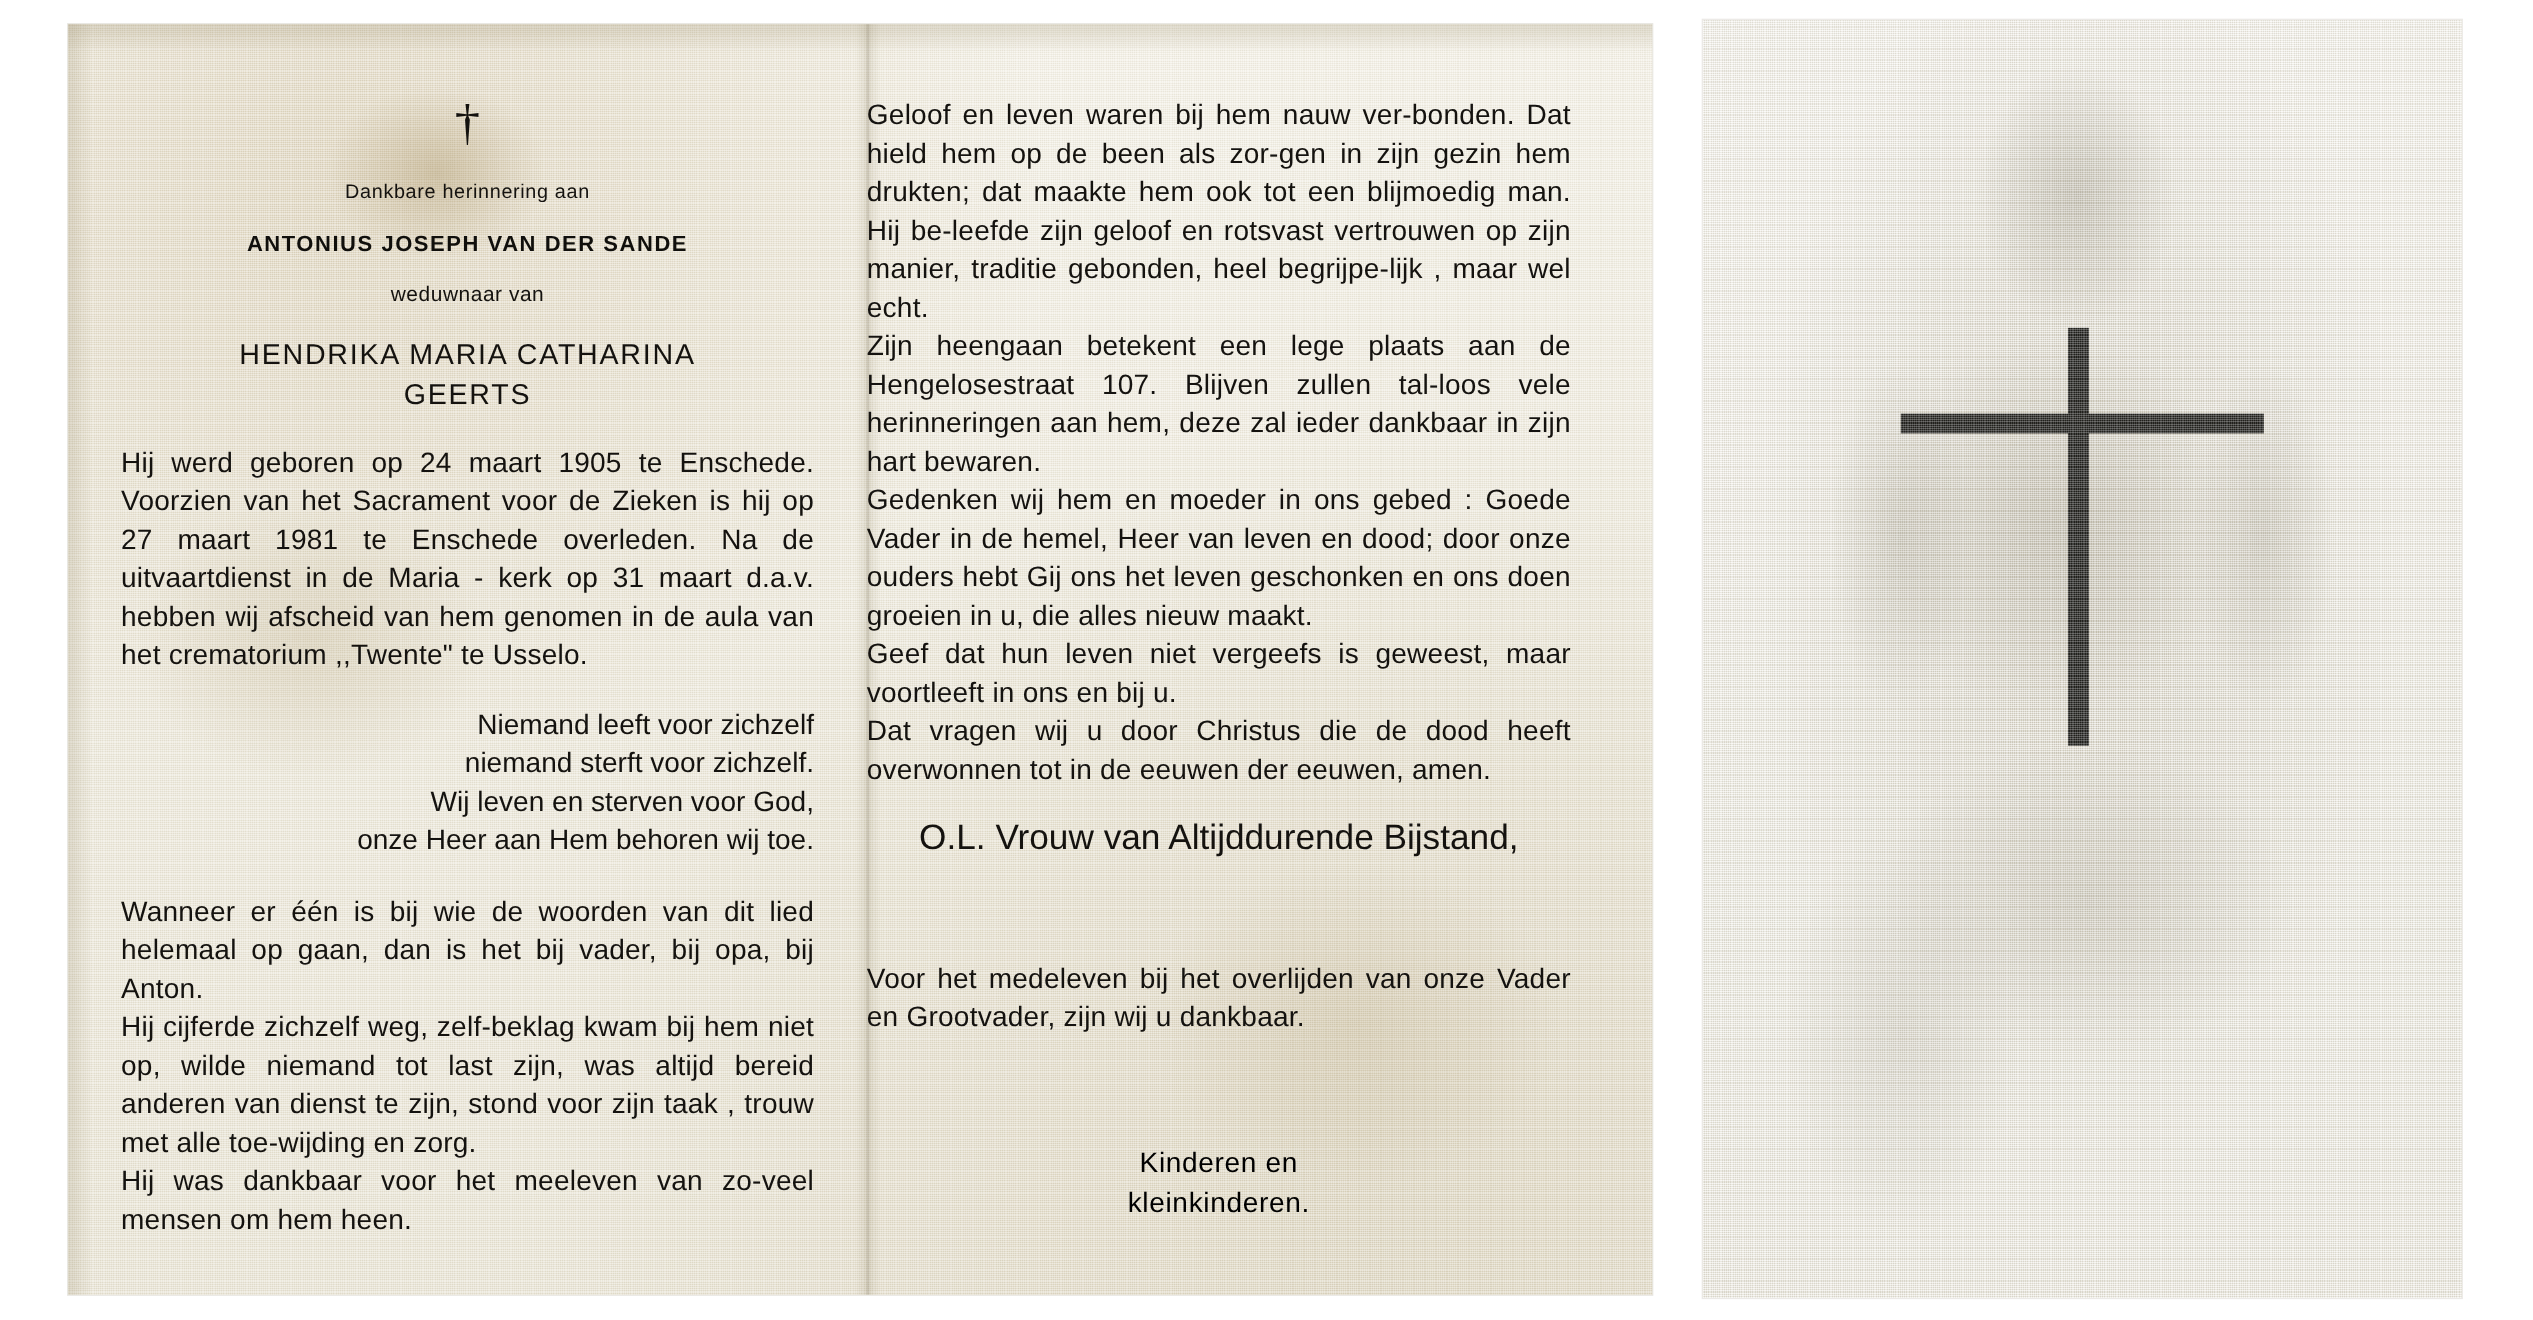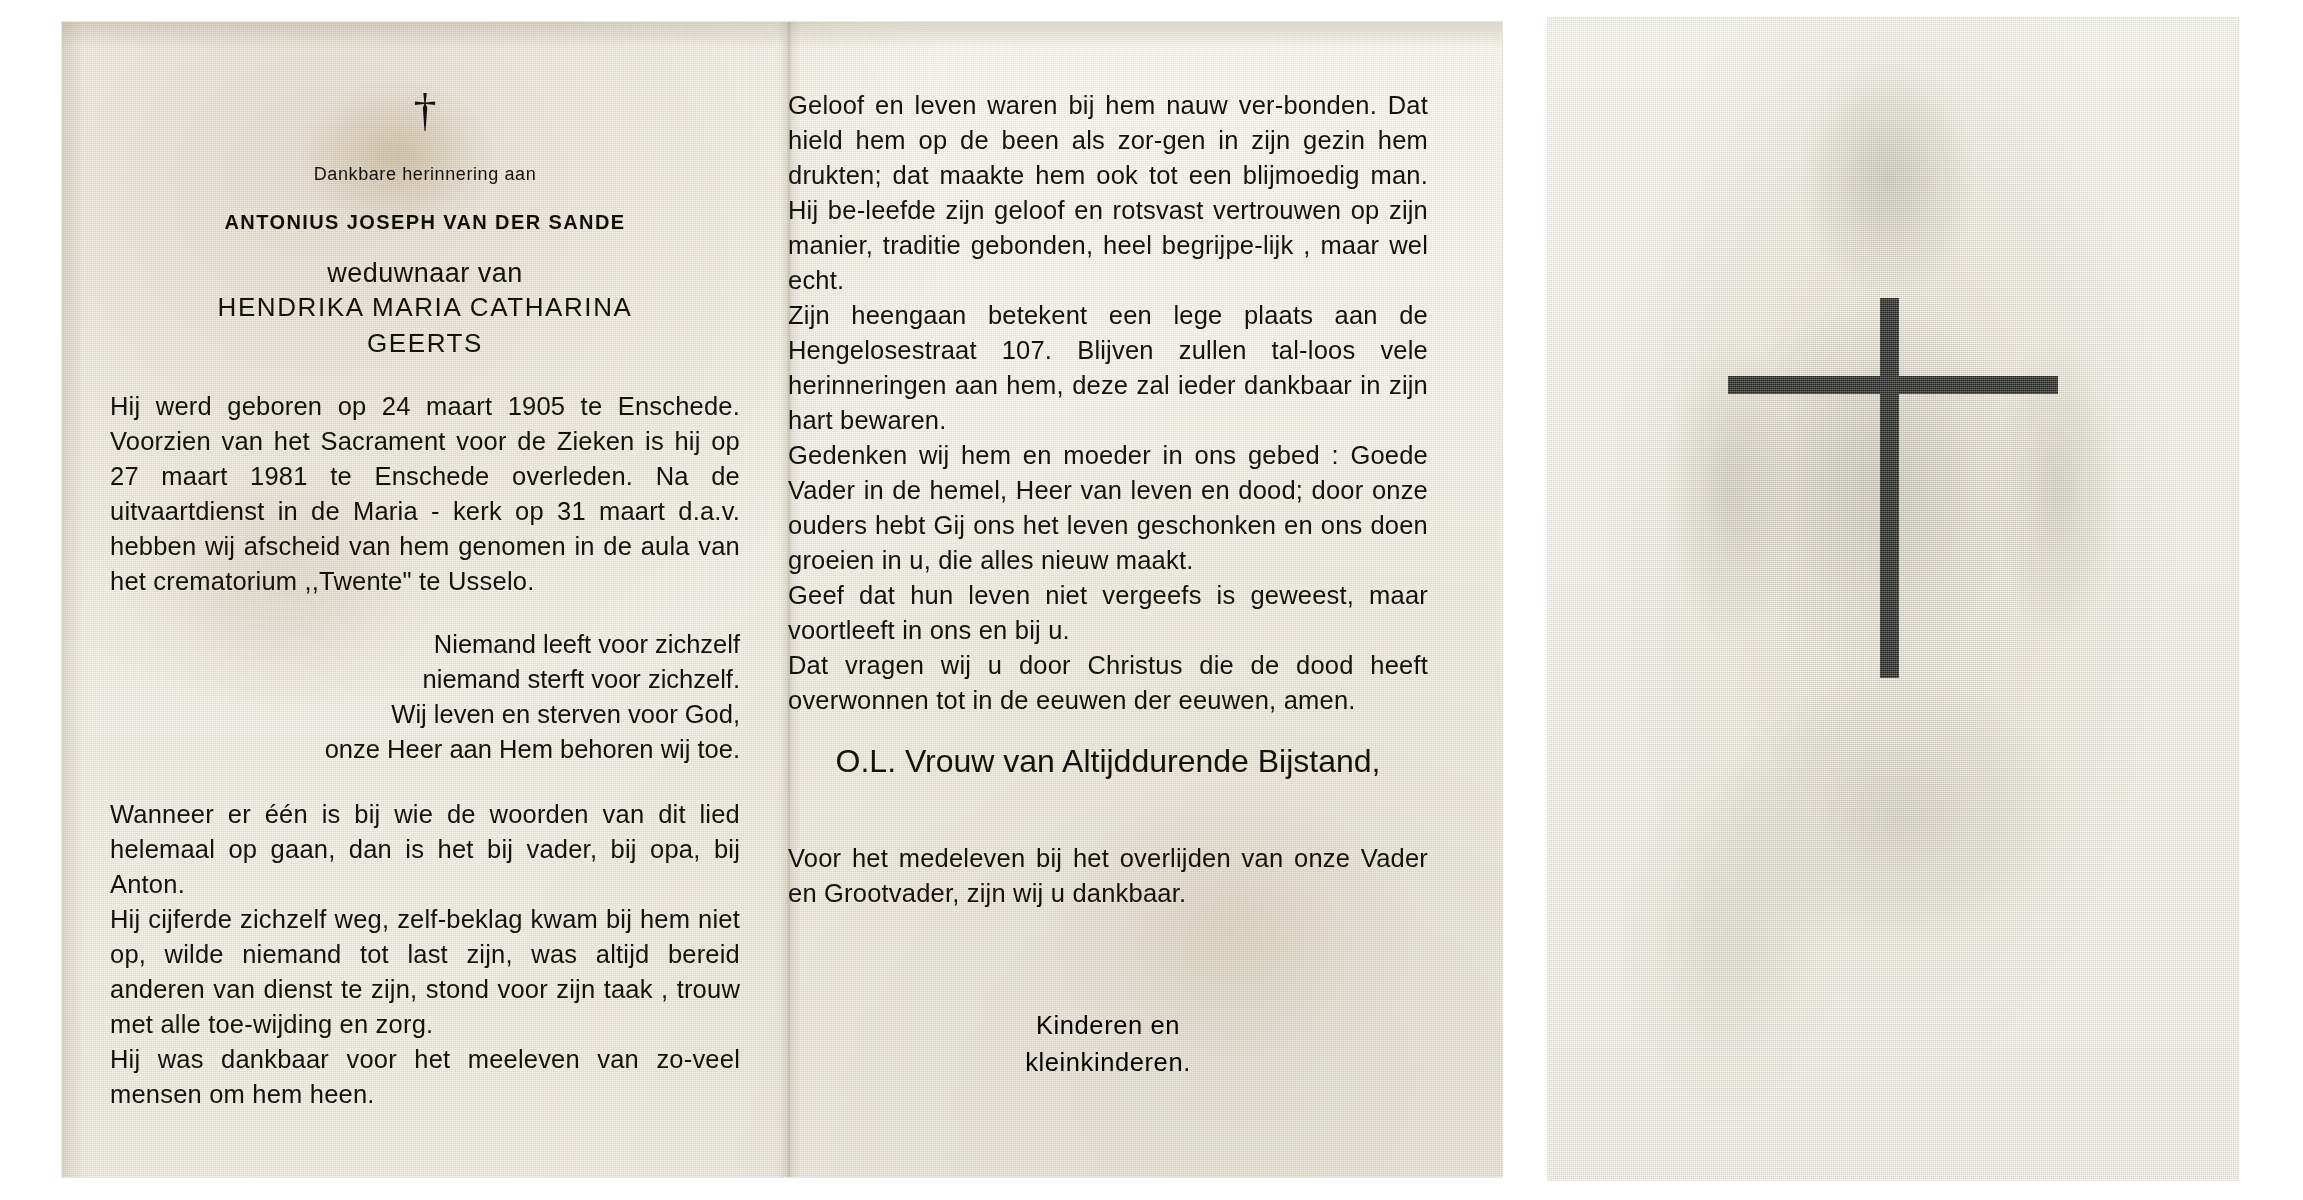--- a/index.html
+++ b/index.html
@@ -123,23 +123,24 @@
   .deceased-name {
     text-align: center;
     font-size: 20px;
     font-weight: bold;
     letter-spacing: 1.4px;
     color: #100f0c;
     margin-bottom: 24px;
   }
   .relation {
     text-align: center;
-    font-size: 27px;
+    font-size: 19px;
     letter-spacing: 0.5px;
     color: #14120f;
+    margin-bottom: 24px;
   }
   .spouse-name {
     text-align: center;
     font-size: 26px;
     letter-spacing: 1.6px;
     color: #14120f;
     line-height: 36px;
     margin-bottom: 28px;
   }
   .verse {
@@ -150,21 +151,21 @@
     margin: 28px 0 30px 0;
   }
   .prayer-close {
     text-align: center;
     font-size: 32px;
     line-height: 35px;
     color: #14120f;
     margin: 26px 0 0 0;
   }
   .thanks {
-    margin-top: 62px;
+    margin-top: 94px;
     text-align: justify;
   }
   .signoff {
     margin-top: 96px;
     text-align: center;
     font-size: 25.5px;
     line-height: 37px;
     letter-spacing: 0.6px;
   }
 

